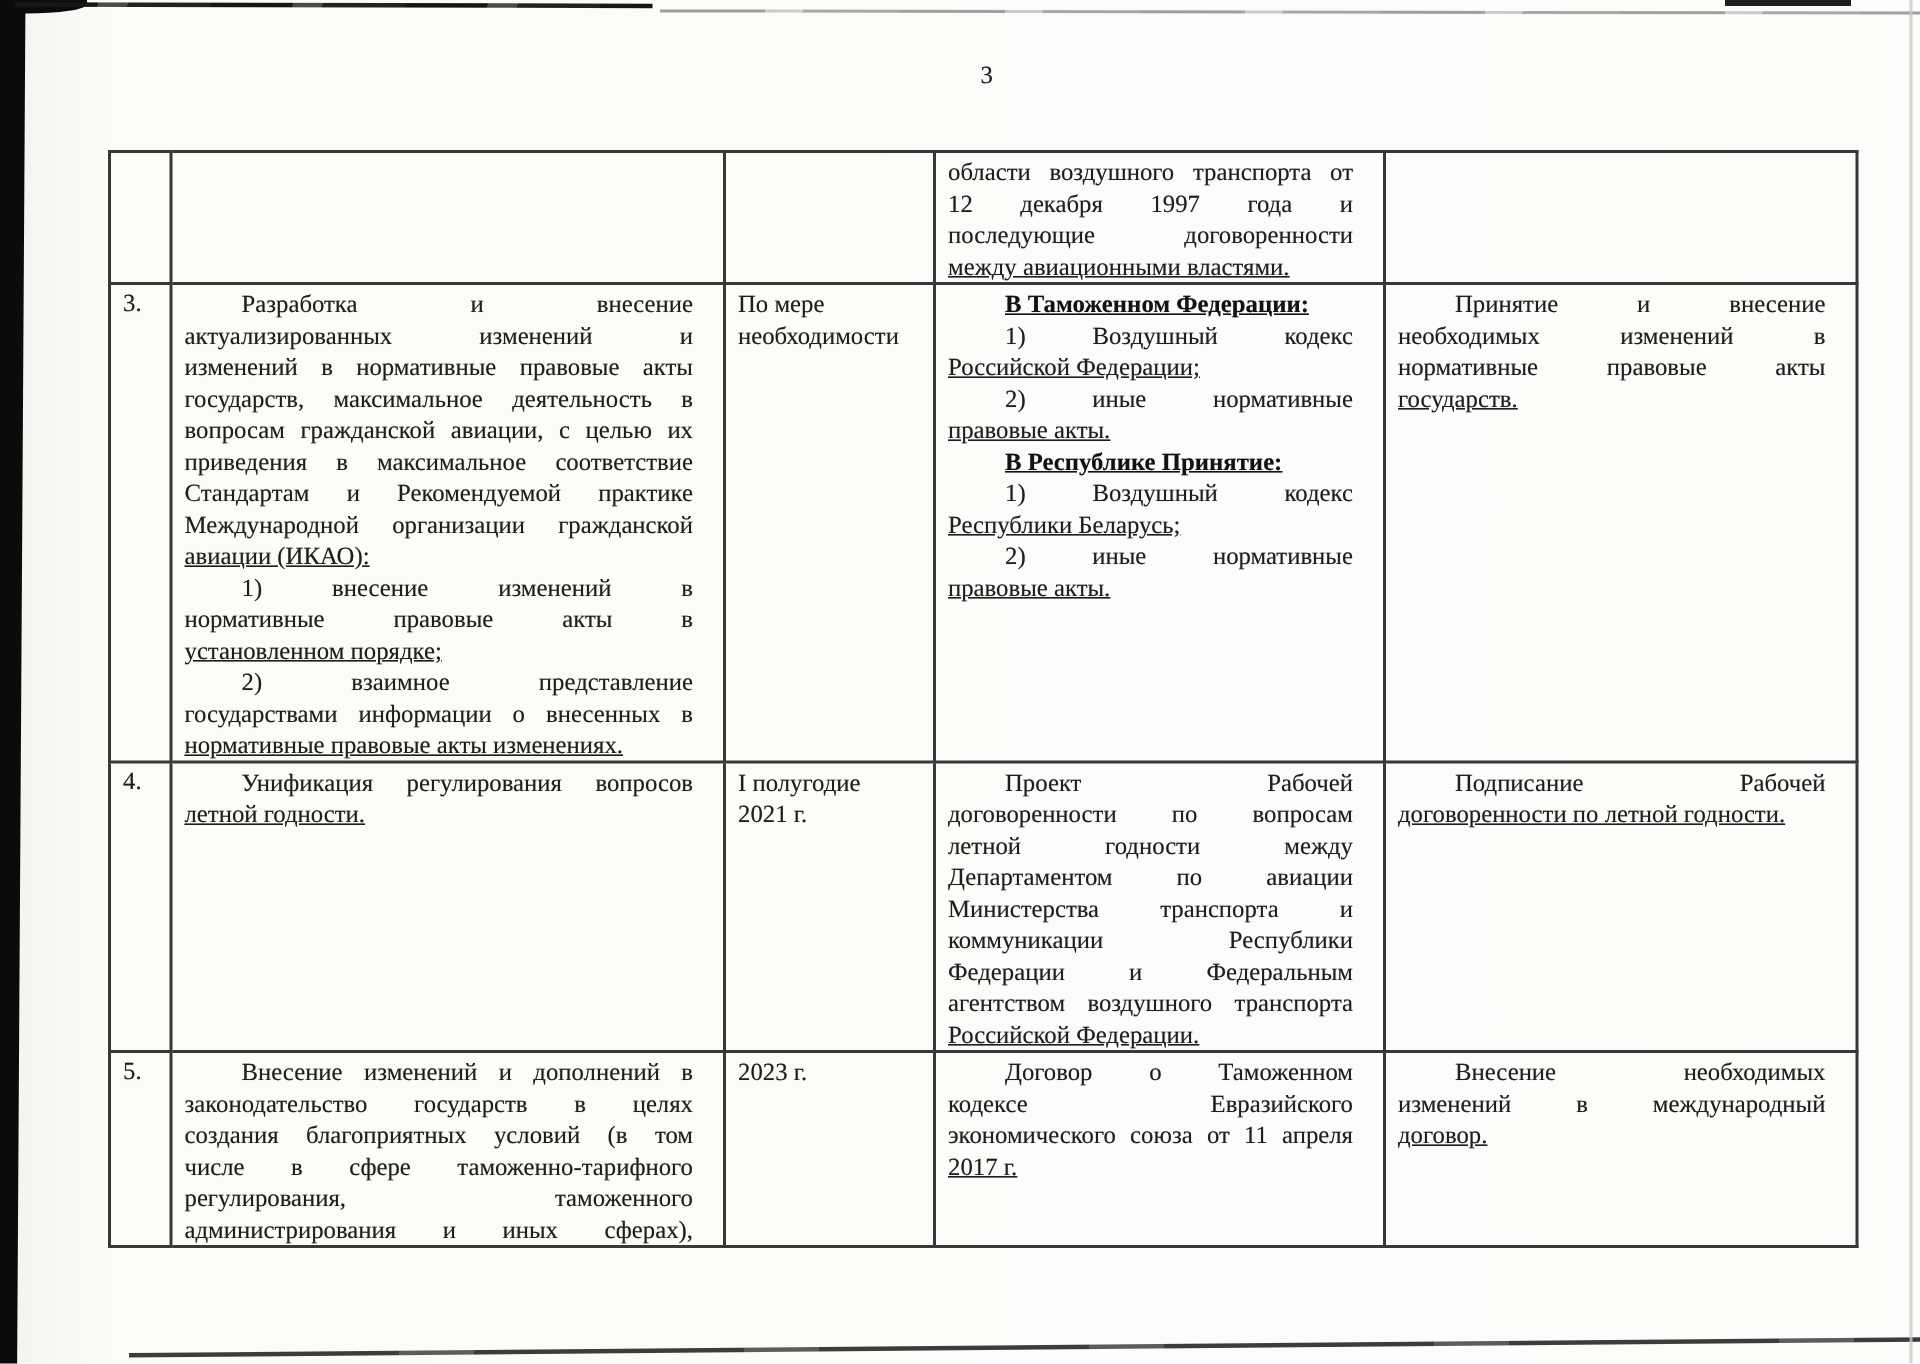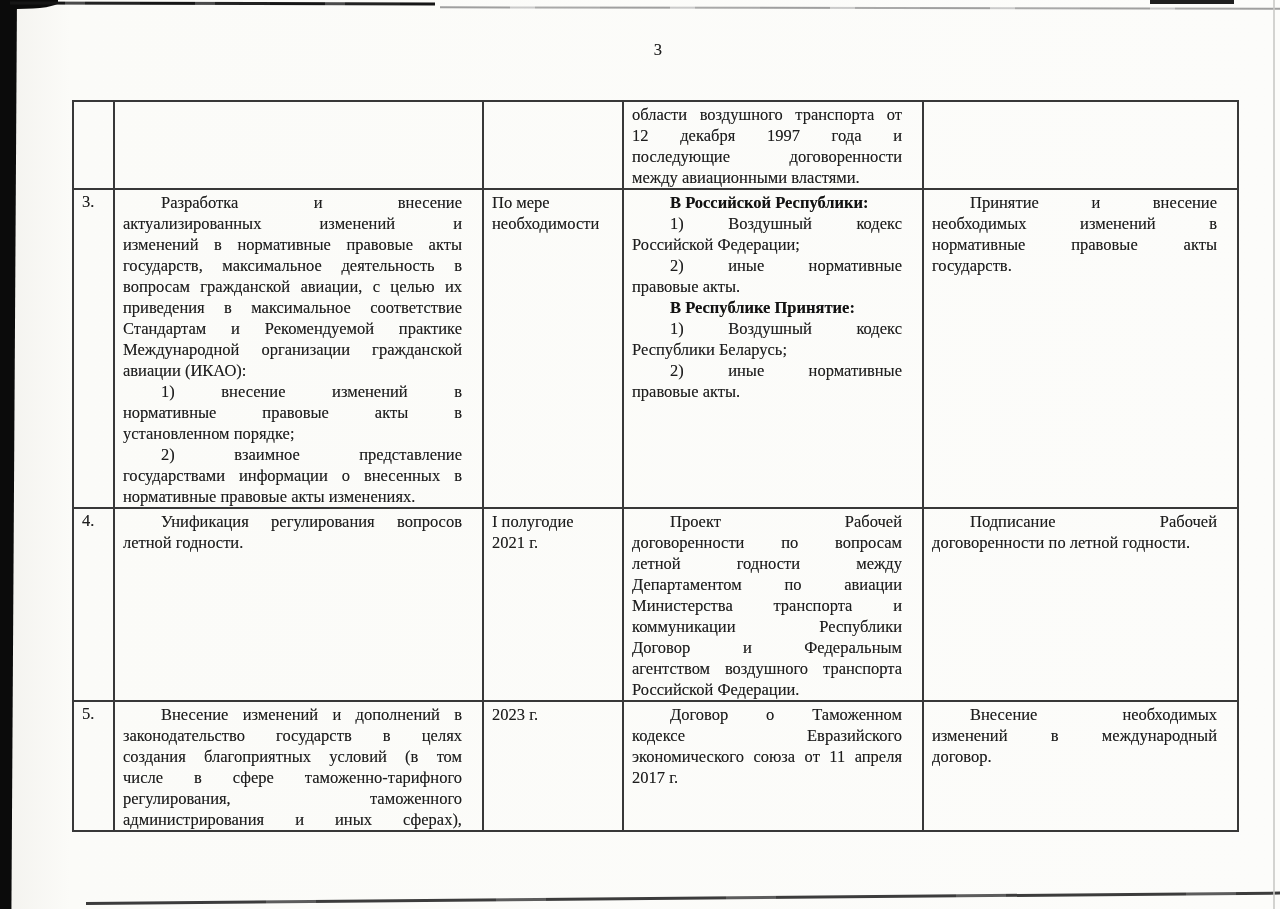--- a/index.html
+++ b/index.html
@@ -80,21 +80,21 @@
   tr.r0 td { height: 78px; }
   tr.r1 td { height: 313px; }
   tr.r2 td { height: 184px; }
   tr.r3 td { height: 122px; }
   .cell-num { text-align: center; padding-top: 1px; }
   .cell-term { text-align: left; line-height: 21px; padding-top: 1px; }
   .para { margin: 0; }
   .para.bold { font-weight: bold; color: #121212; }
   .line { line-height: 21px; }
   .line.j { text-align: justify; text-align-last: justify; }
-  .line.l { text-align: left; text-align-last: left; }
+  .line.l { text-align: left; text-align-last: left; text-decoration: underline; }
   .line.ind { text-indent: 38px; }
   
   .doc-table, .page-number {
     text-shadow: 0 0 0.5px rgba(20,20,20,0.45);
   }
 </style>
 </head>
 <body>
 
 <div class="page">
@@ -153,21 +153,21 @@
             </div>
             <div class="para">
               <div class="line j ind">2) взаимное представление</div>
               <div class="line j">государствами информации о внесенных в</div>
               <div class="line l">нормативные правовые акты изменениях.</div>
             </div>
           </td>
         <td class="cell-term">По мере необходимости</td>
         <td>
             <div class="para bold">
-              <div class="line l ind">В Российской Республики:</div>
+              <div class="line l ind">В Таможенном Федерации:</div>
             </div>
             <div class="para">
               <div class="line j ind">1) Воздушный кодекс</div>
               <div class="line l">Российской Федерации;</div>
             </div>
             <div class="para">
               <div class="line j ind">2) иные нормативные</div>
               <div class="line l">правовые акты.</div>
             </div>
             <div class="para bold">
@@ -201,21 +201,21 @@
           </td>
         <td class="cell-term">I полугодие 2021 г.</td>
         <td>
             <div class="para">
               <div class="line j ind">Проект Рабочей</div>
               <div class="line j">договоренности по вопросам</div>
               <div class="line j">летной годности между</div>
               <div class="line j">Департаментом по авиации</div>
               <div class="line j">Министерства транспорта и</div>
               <div class="line j">коммуникации Республики</div>
-              <div class="line j">Договор и Федеральным</div>
+              <div class="line j">Федерации и Федеральным</div>
               <div class="line j">агентством воздушного транспорта</div>
               <div class="line l">Российской Федерации.</div>
             </div>
           </td>
         <td>
             <div class="para">
               <div class="line j ind">Подписание Рабочей</div>
               <div class="line l">договоренности по летной годности.</div>
             </div>
           </td>

